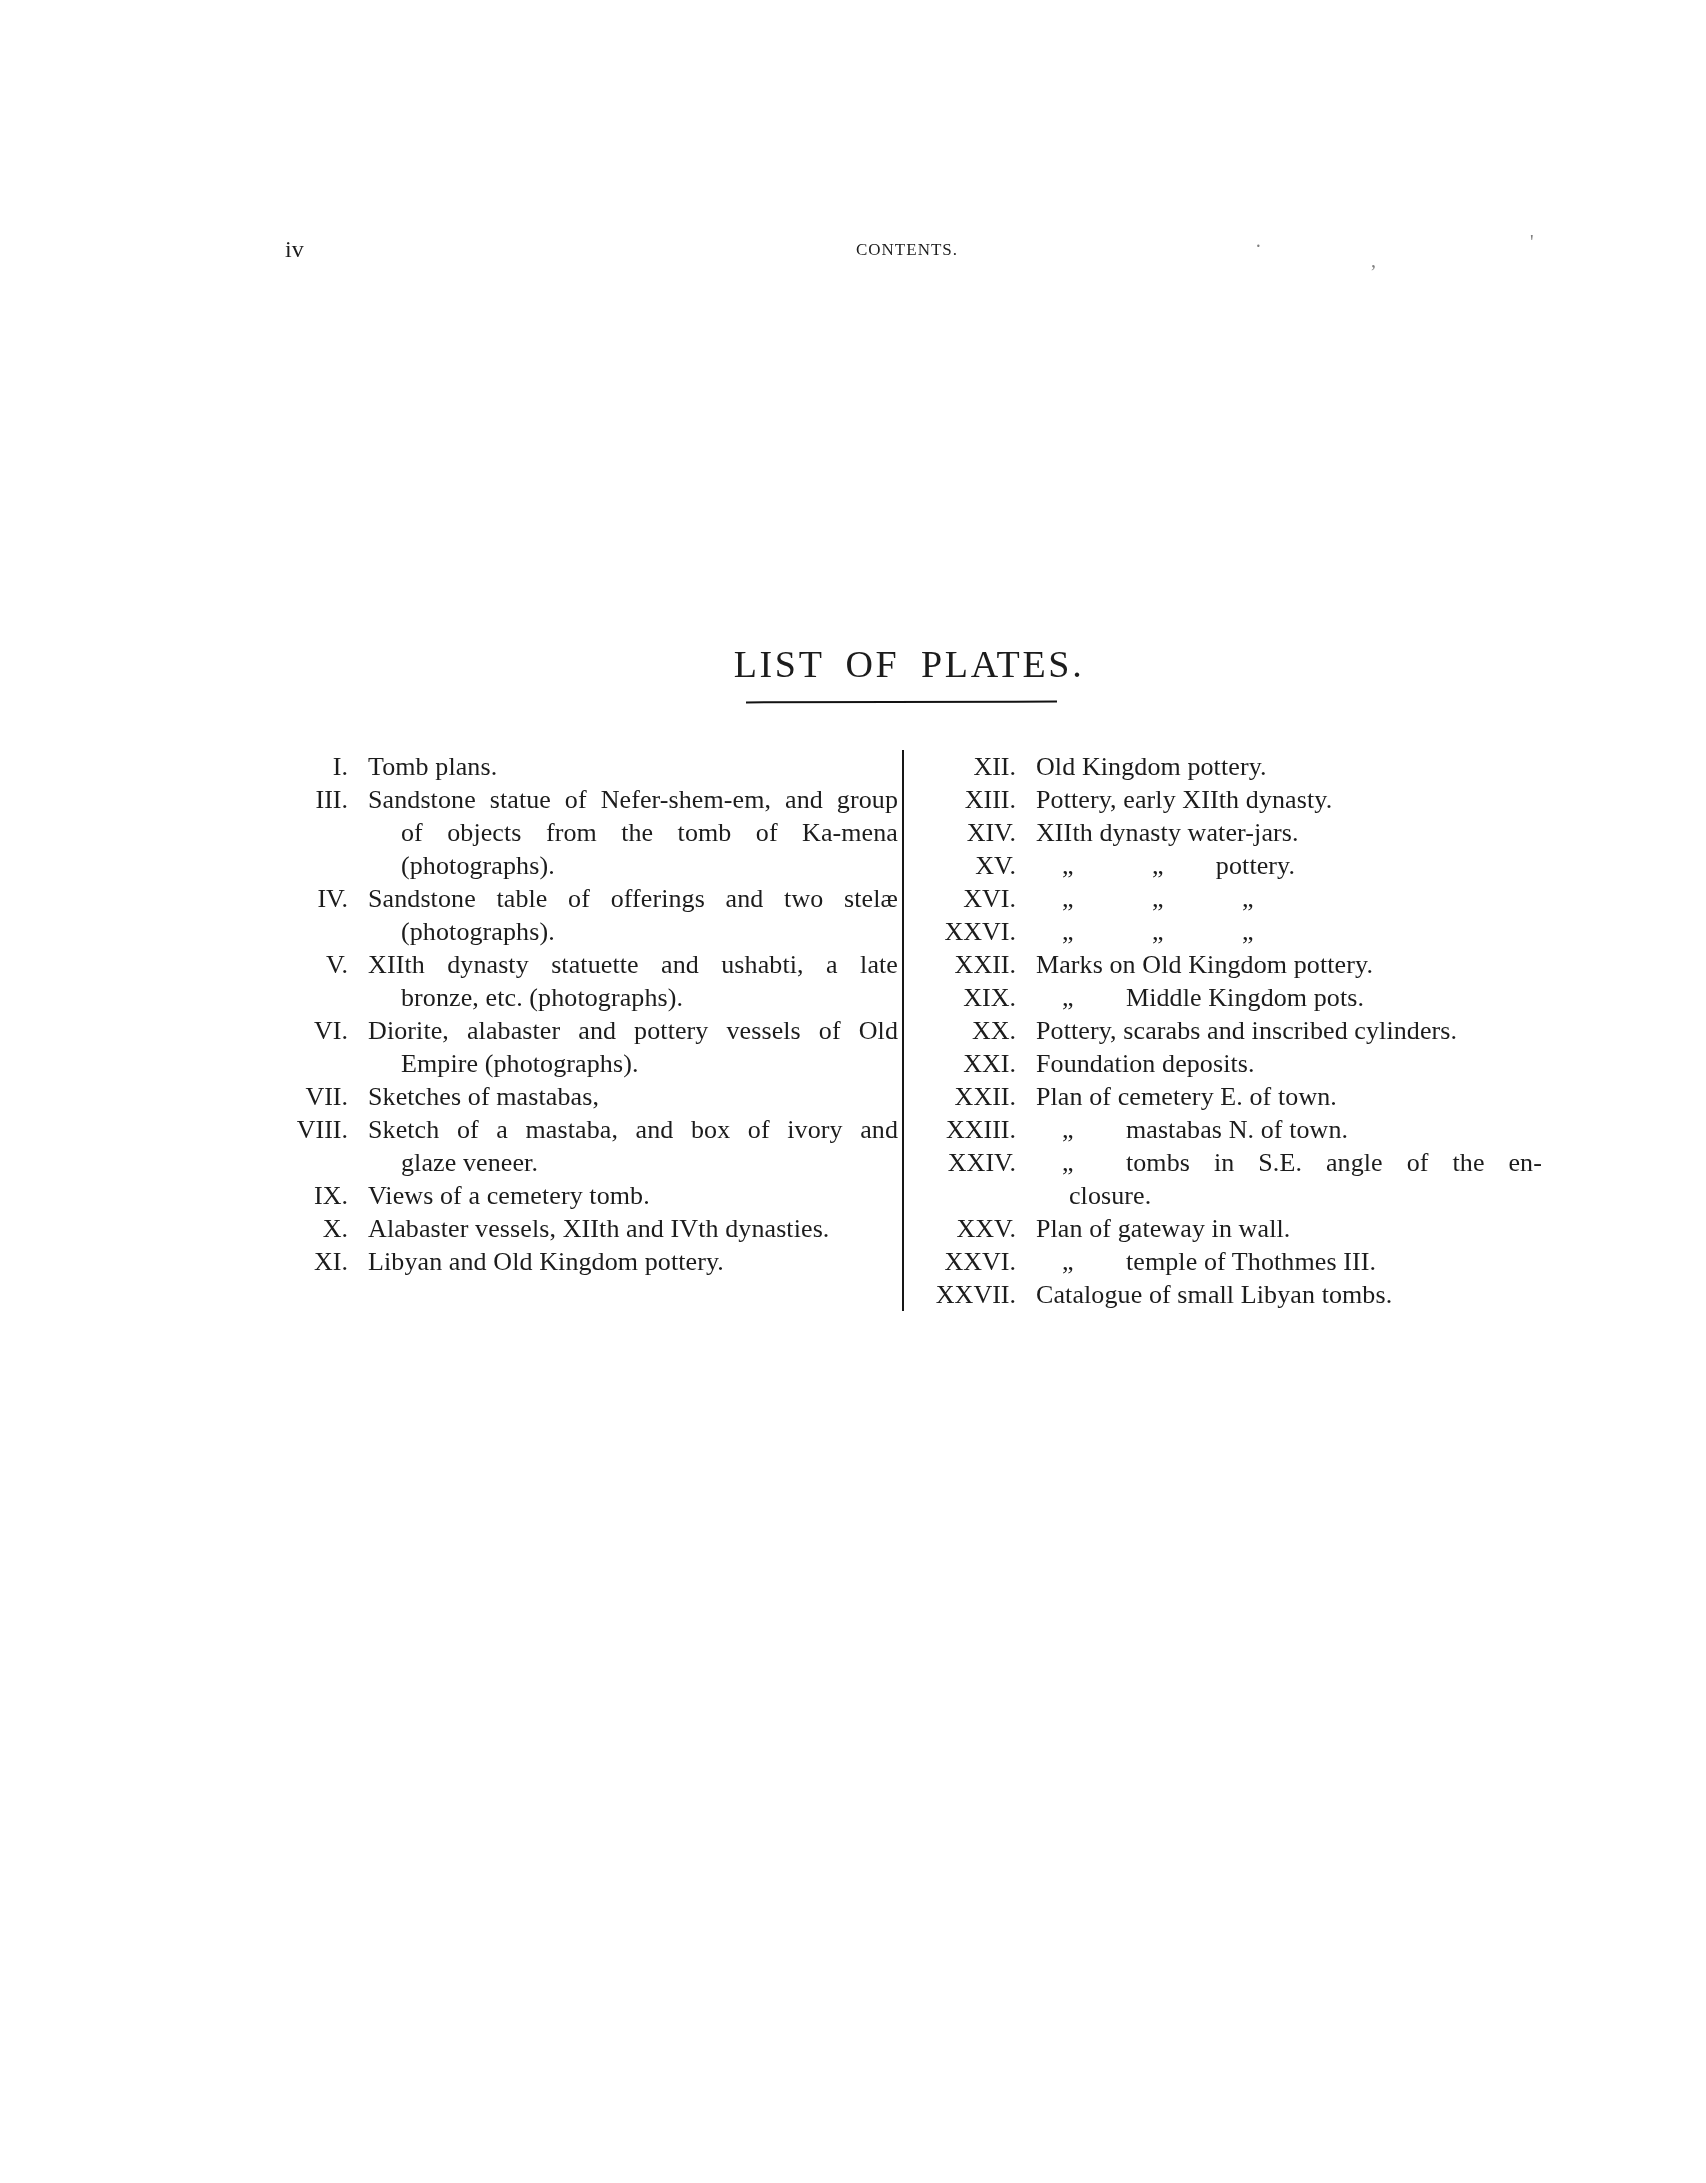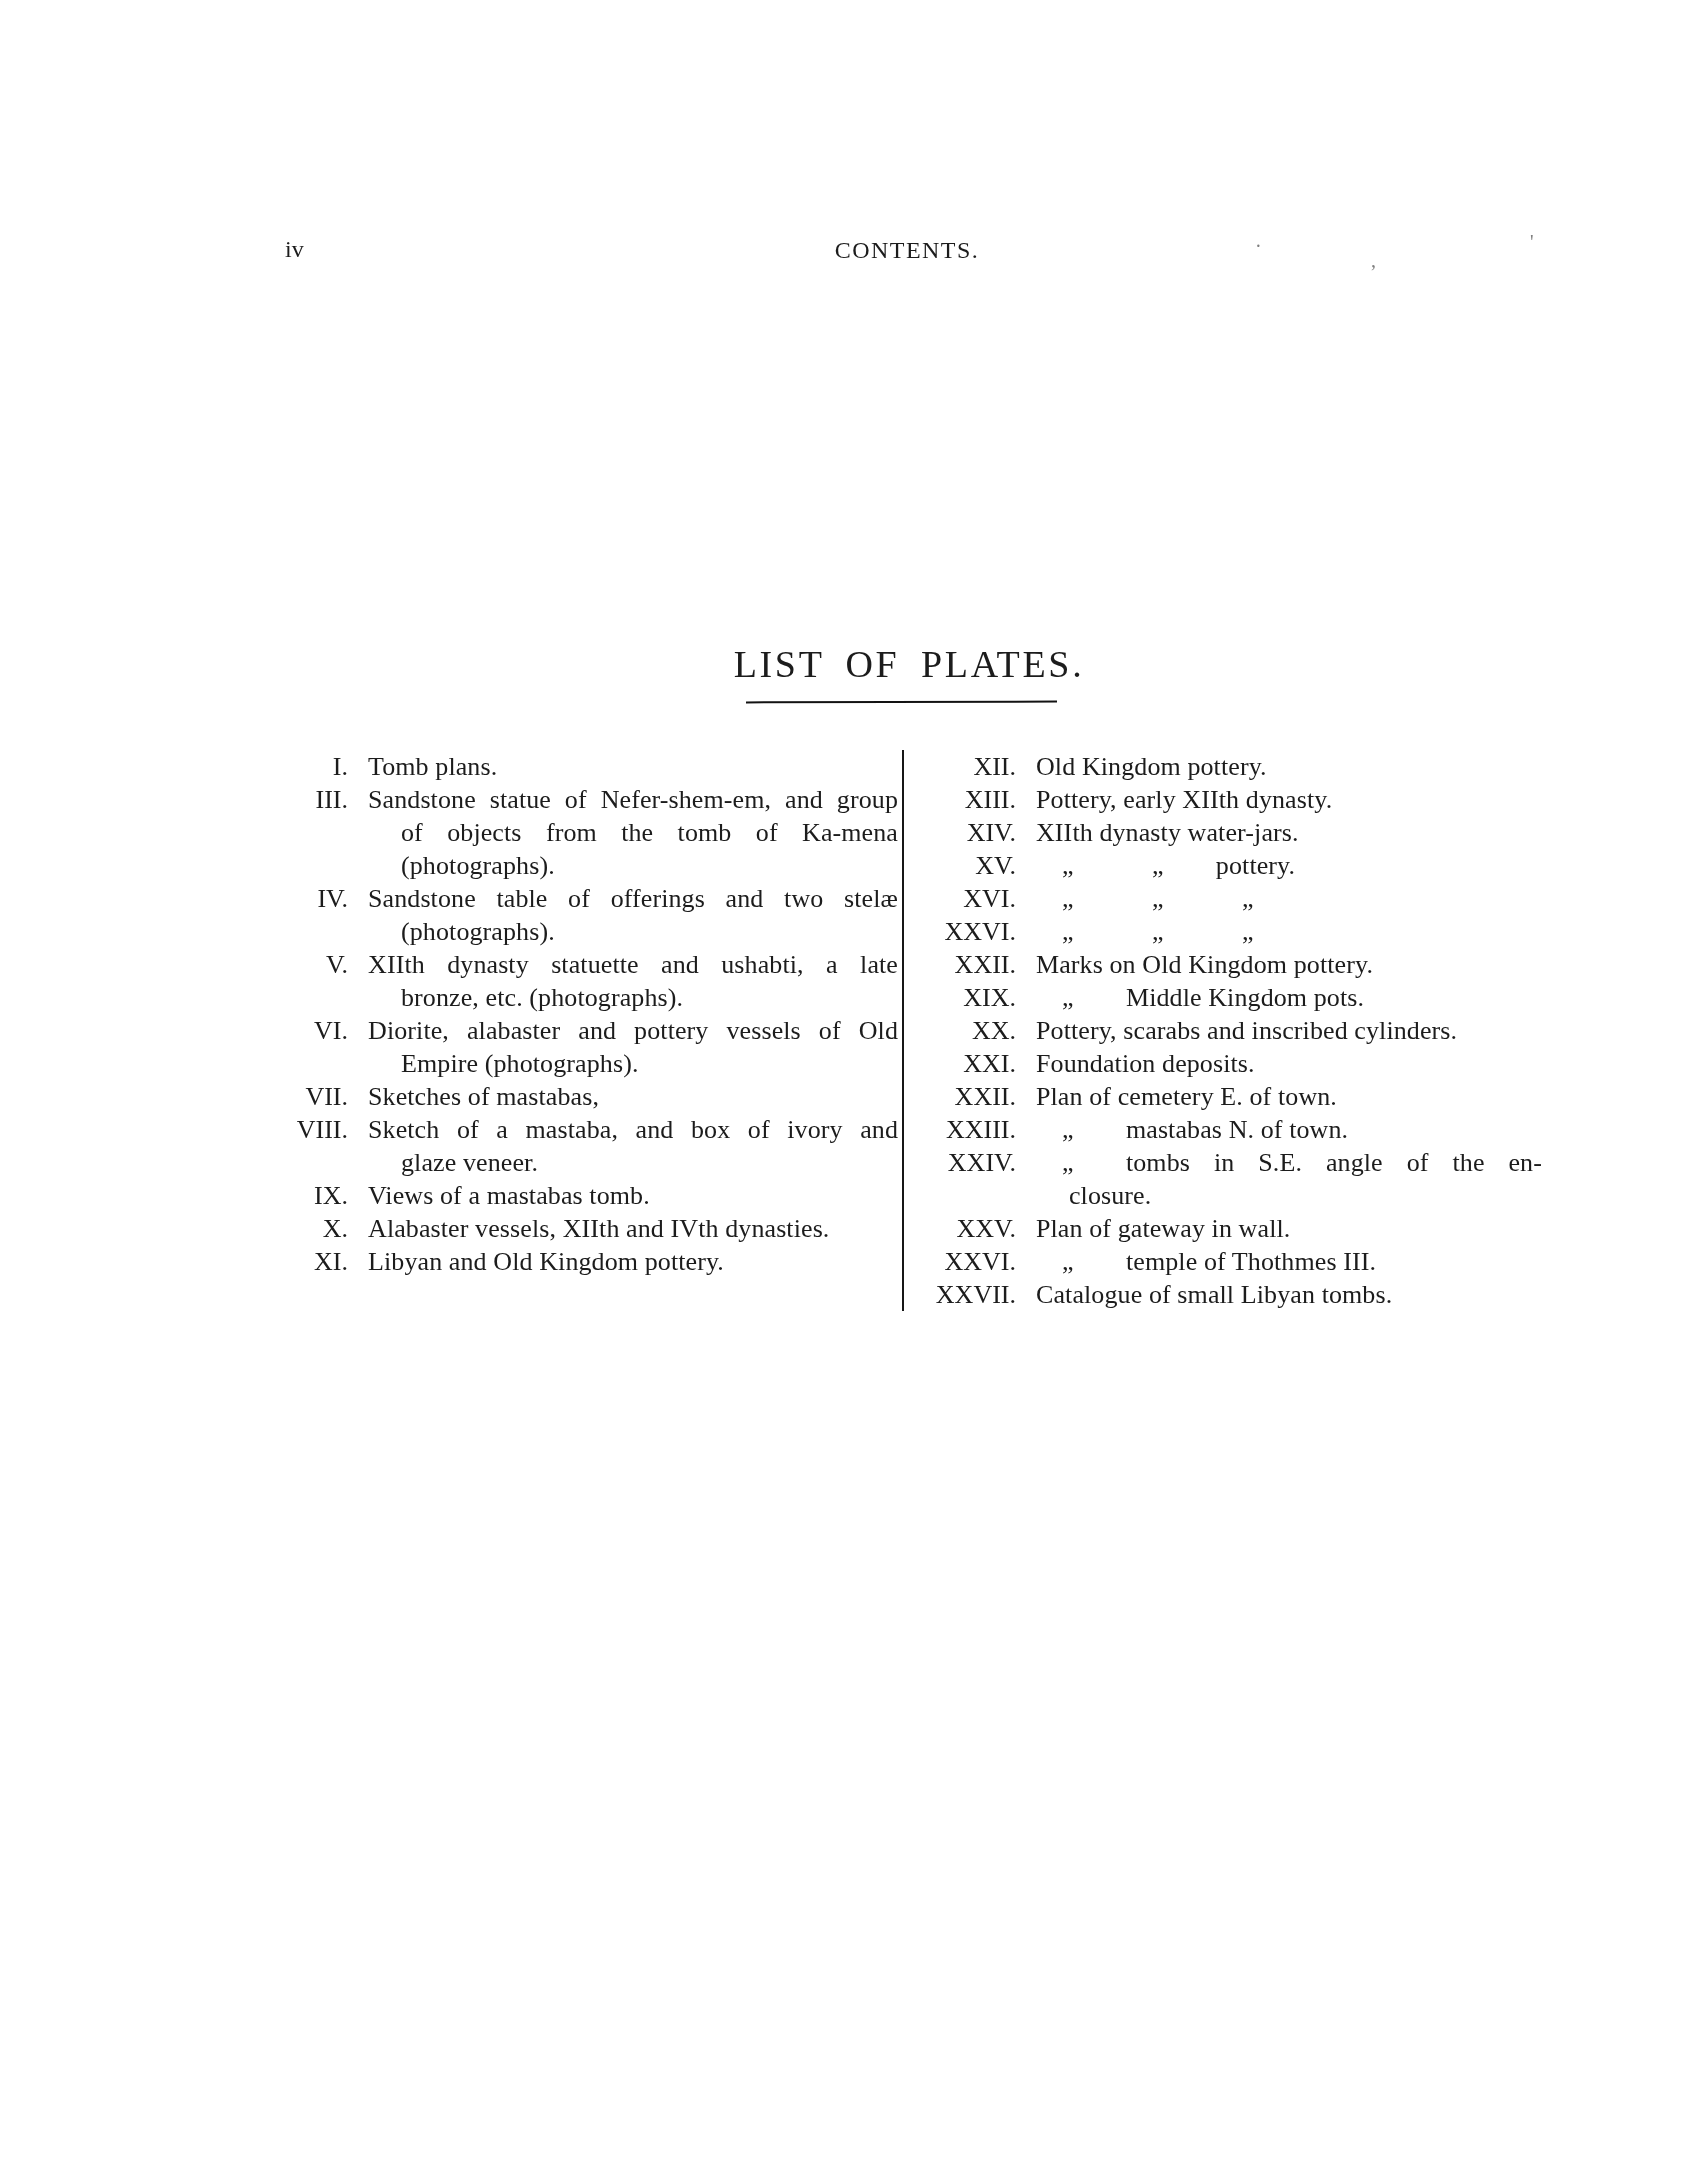--- a/index.html
+++ b/index.html
@@ -6,21 +6,21 @@
   body{
     width:1707px;height:2183px;position:relative;background:#ffffff;
     font-family:"Liberation Serif","DejaVu Serif",serif;color:#1c1c1c;
     overflow:hidden;
   }
   .page-number{
     position:absolute;left:285px;top:236px;font-size:24px;line-height:27px;
   }
   .running-head{
     position:absolute;left:907px;top:238px;transform:translateX(-50%);
-    font-size:24px;line-height:24px;letter-spacing:0.06em;
+    font-size:17px;line-height:24px;letter-spacing:0.06em;
   }
   .page-title{
     position:absolute;left:909px;top:642px;transform:translateX(-50%);
     font-size:38px;line-height:44px;letter-spacing:0.07em;word-spacing:0.25em;
     white-space:nowrap;
   }
   .title-rule{
     position:absolute;left:746px;top:701px;width:311px;height:2.4px;
     background:#121212;transform:rotate(-0.15deg);
   }
@@ -101,21 +101,21 @@
       <div class="row">
         <div class="num">VIII.</div>
         <div class="desc just">Sketch of a mastaba, and box of ivory and</div>
       </div>
       <div class="row">
         <div class="num"></div>
         <div class="desc cont">glaze veneer.</div>
       </div>
       <div class="row">
         <div class="num">IX.</div>
-        <div class="desc">Views of a mastabas tomb.</div>
+        <div class="desc">Views of a cemetery tomb.</div>
       </div>
       <div class="row">
         <div class="num">X.</div>
         <div class="desc">Alabaster vessels, XIIth and IVth dynasties.</div>
       </div>
       <div class="row">
         <div class="num">XI.</div>
         <div class="desc">Libyan and Old Kingdom pottery.</div>
       </div>
     </div>

